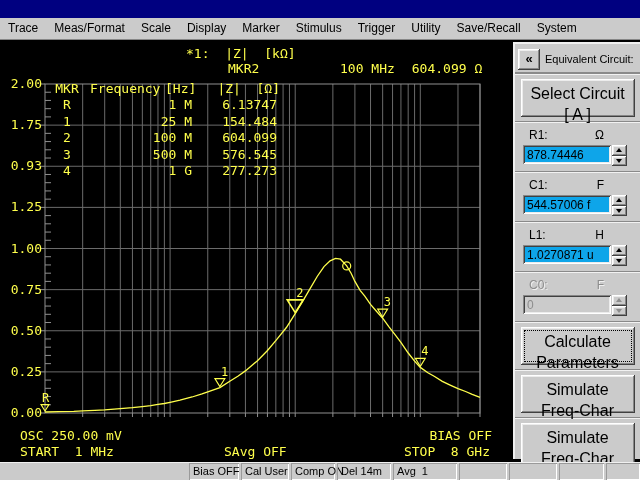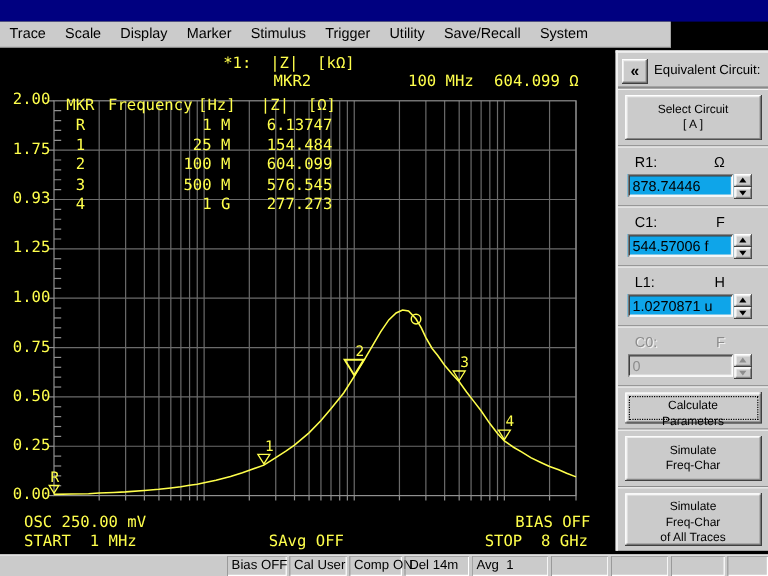--- a/index.html
+++ b/index.html
@@ -3,21 +3,21 @@
 <meta charset="utf-8">
 <style>
   html,body{margin:0;padding:0;background:#000;}
   #app{position:relative;width:640px;height:480px;overflow:hidden;
        font-family:"Liberation Sans",sans-serif;background:#000;}
 
   
   .titlebar{position:absolute;left:0;top:0;width:640px;height:18px;background:#000080;
             color:#fff;font-size:12px;font-weight:bold;line-height:18px;padding-left:5px;
             box-sizing:border-box;white-space:pre;}
-  .menubar{position:absolute;left:0;top:18px;width:559px;height:22px;background:#cbcbcb;
+  .menubar{position:absolute;left:0;top:18px;width:640px;height:22px;background:#cbcbcb;
            border-bottom:1px solid #868686;box-sizing:border-box;display:flex;align-items:center;}
   .menu-item{font-size:12px;color:#000;padding:0 8px;line-height:21px;white-space:pre;}
 
   
   .screen{position:absolute;left:0;top:40px;width:640px;height:422px;background:#000;overflow:hidden;}
   .ytext{position:absolute;color:#ffff4c;font-family:"DejaVu Sans Mono",monospace;
          font-size:13px;white-space:pre;line-height:15px;}
   #plot-svg{position:absolute;left:0;top:0;}
 
   .trace-title{left:186px;top:6px;}
@@ -55,21 +55,21 @@
 
   
   .side-panel{position:absolute;left:513px;top:2px;width:127px;height:417px;background:#cbcbcb;
               border-left:2px solid #f0f0f0;border-top:2px solid #f0f0f0;box-sizing:border-box;}
   .sp-header{height:26px;display:flex;align-items:center;padding:2px 2px 0 3px;
              border-bottom:2px solid #8a8a8a;}
   .collapse-btn{width:22px;height:21px;font-size:13px;font-weight:bold;line-height:19px;
                 text-align:center;cursor:default;}
   .sp-title{font-size:11px;margin-left:5px;white-space:nowrap;}
   .sp-sec{border-bottom:1px solid #8a8a8a;border-top:1px solid #f2f2f2;padding:2px;}
-  .sp-btn{display:block;width:114px;margin:2px auto;font-size:10px;line-height:1.3;
+  .sp-btn{display:block;width:114px;margin:2px auto;font-size:16px;line-height:1.3;
           padding:5px 0;text-align:center;font-family:"Liberation Sans",sans-serif;}
   .sp-btn.focused{outline:1px dotted #000;outline-offset:-4px;}
   .sp-group{padding:4px 4px 5px 6px;}
   .sp-group-head{display:flex;justify-content:space-between;font-size:12px;
                  padding:1px 32px 3px 8px;}
   .sp-input-row{display:flex;align-items:stretch;padding-left:2px;}
   .sp-input{width:84px;height:19px;font-size:12px;font-family:"Liberation Sans",sans-serif;
             border:none;padding:0 0 0 4px;color:#000;}
   .spin{width:15px;height:21px;display:flex;flex-direction:column;margin-left:1px;}
   .spin-btn{flex:1;position:relative;}
@@ -95,20 +95,21 @@
 <body>
 
 <div id="app">
 
   <div class="titlebar">
     <span>Trace 1  -  E4991A RF Impedance/Material Analyzer</span>
   </div>
 
   <div class="menubar">
     <span class="menu-item">Trace</span>
+    <span class="menu-item">Meas/Format</span>
     <span class="menu-item">Scale</span>
     <span class="menu-item">Display</span>
     <span class="menu-item">Marker</span>
     <span class="menu-item">Stimulus</span>
     <span class="menu-item">Trigger</span>
     <span class="menu-item">Utility</span>
     <span class="menu-item">Save/Recall</span>
     <span class="menu-item">System</span>
   </div>
 
@@ -378,21 +379,21 @@
                 <i></i>
               </div>
             <div class="spin-btn spin-dn btn3d">
                 <i></i>
               </div>
           </div>
         </div>
       </div>
 
       <div class="sp-sec">
-        <button class="sp-btn btn3d focused" style="height:26px;">
+        <button class="sp-btn btn3d focused" style="height:38px;">
           <div>Calculate</div>
           <div>Parameters</div>
         </button>
       </div>
 
       <div class="sp-sec">
         <button class="sp-btn btn3d" style="height:38px;">
           <div>Simulate</div>
           <div>Freq-Char</div>
         </button>

